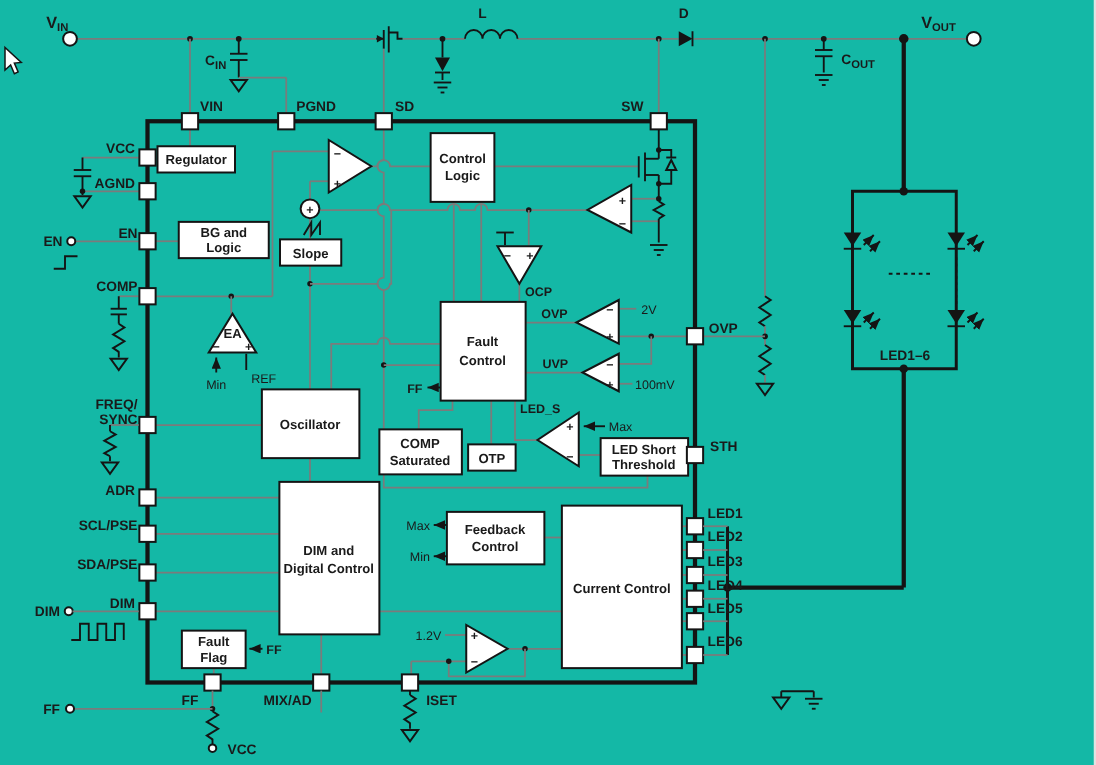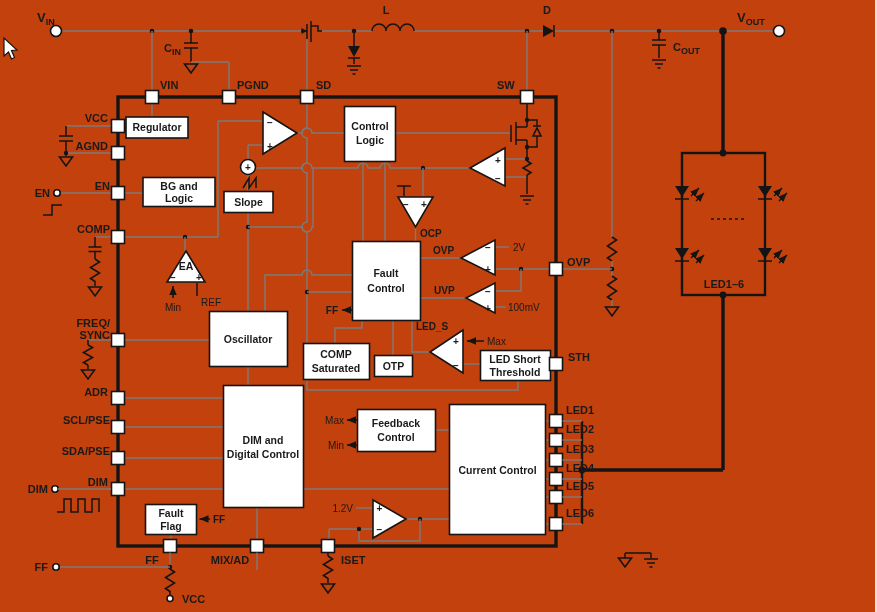--- a/index.html
+++ b/index.html
@@ -1,16 +1,16 @@
 <!DOCTYPE html>
 <html><head>
 <meta charset="utf-8">
 <style>
   html,body{margin:0;padding:0;background:#fff;}
-  .stage{position:relative;width:877px;height:612px;background:#c2410c;overflow:hidden;
+  .stage{position:relative;width:877px;height:612px;background:#14b8a6;overflow:hidden;
          font-family:"Liberation Sans", sans-serif;}
   svg{position:absolute;left:0;top:0;}
   .w  {stroke:#7b7b7b;stroke-width:1.4;fill:none;}
   .wb {stroke:#141414;stroke-width:1.5;fill:none;}
   .wt {stroke:#141414;stroke-width:3.4;fill:none;}
   .wm {stroke:#141414;stroke-width:2.4;fill:none;}
   .blk{fill:#fff;stroke:#141414;stroke-width:1.6;}
   .pin{fill:#fff;stroke:#141414;stroke-width:1.6;}
   .cmp{fill:#fff;stroke:#141414;stroke-width:1.6;}
   .sym{stroke:#141414;stroke-width:1.6;fill:none;}

